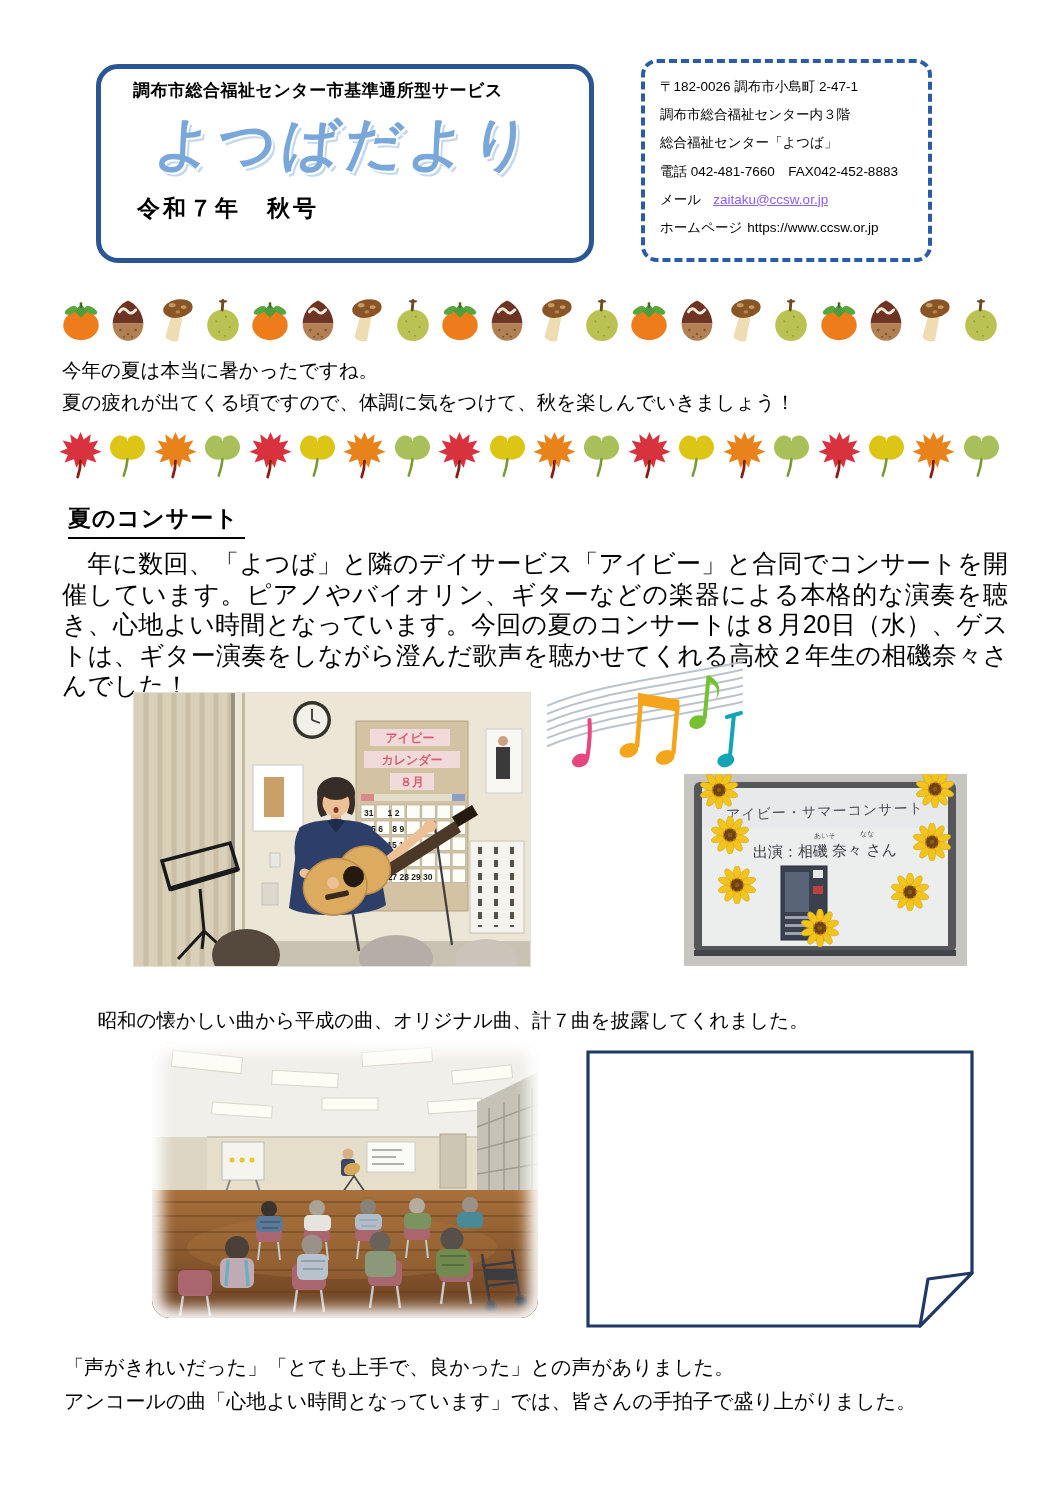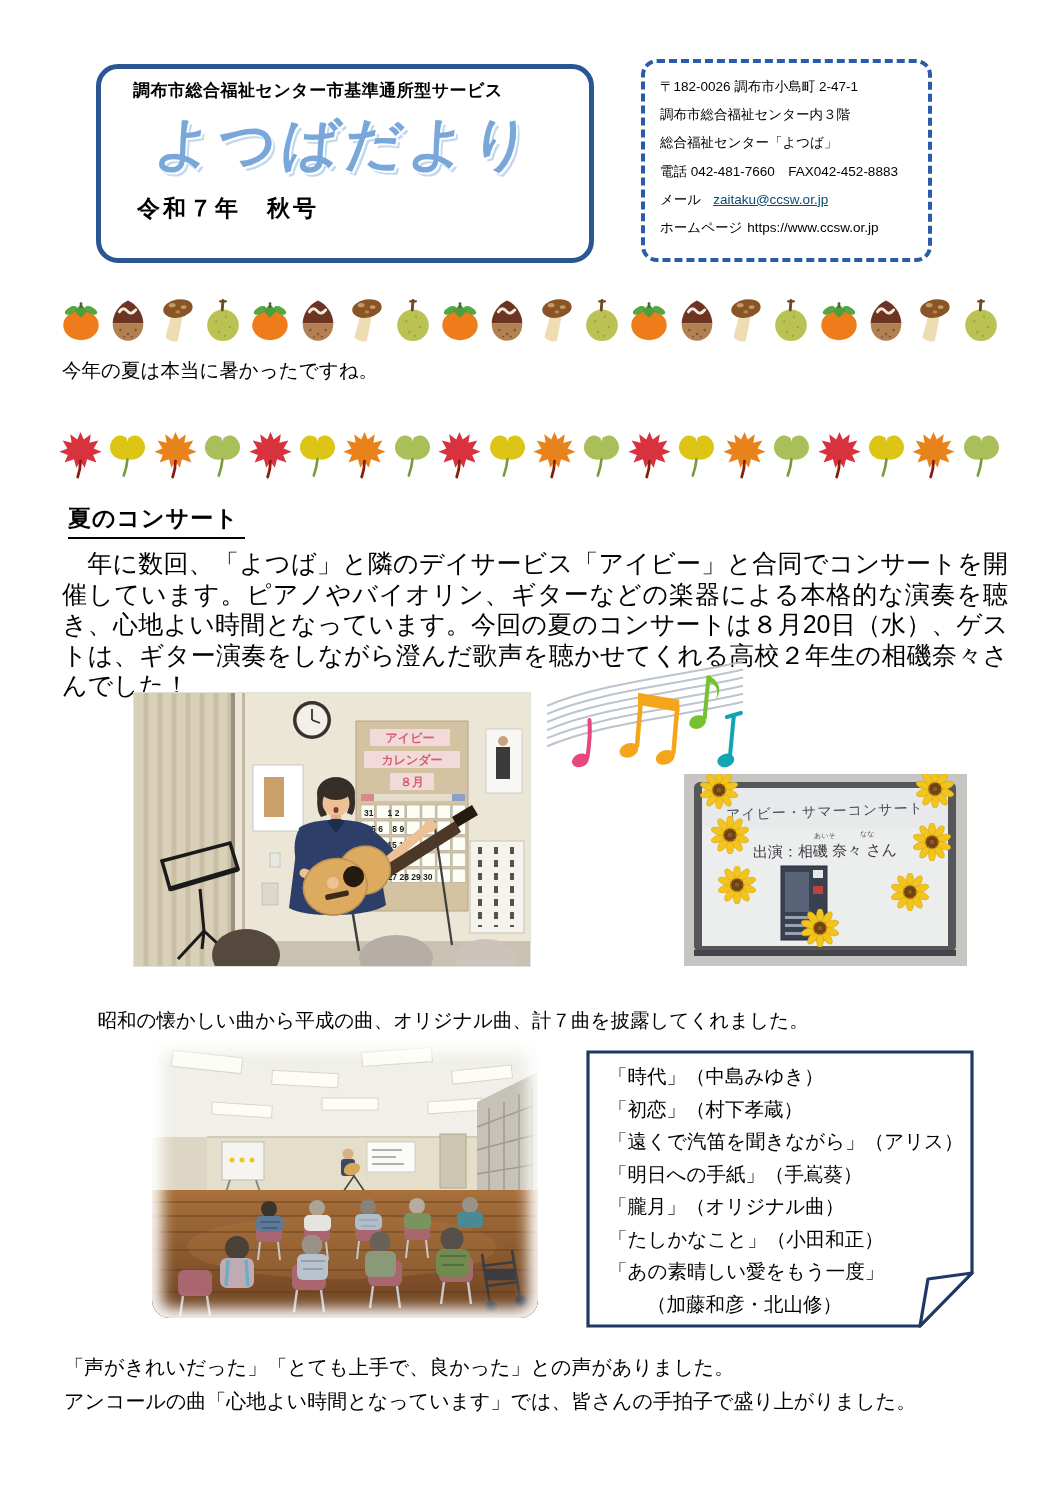--- a/index.html
+++ b/index.html
@@ -15,21 +15,21 @@
               letter-spacing:5px;transform:skewX(-6deg);
               text-shadow:2px 2px 0 #ffffff,4px 4px 0 #c2d8ee;}
   .edition{margin:10px 0 0 36px;font-size:23px;font-weight:700;letter-spacing:3px;}
 
   
   .contact-box{position:absolute;left:641px;top:59px;width:291px;height:203px;
                border:4px dashed #2a5caa;border-radius:16px;box-sizing:border-box;
                padding:10px 0 0 15px;font-size:13.5px;line-height:28.2px;font-weight:500;background:#fff;}
   .c-line{white-space:nowrap;}
   .c-line .lbl{margin-right:12px;}
-  .email-link{color:#0c4a6e;text-decoration:underline;cursor:pointer;}
+  .email-link{color:#8b5cf6;text-decoration:underline;cursor:pointer;}
 
   
   .divider{position:absolute;left:58px;width:946px;display:flex;justify-content:space-between;align-items:flex-end;}
   #fruit-row{top:291px;height:57px;}
   #leaf-row{top:429px;height:51px;}
   .div-icon{width:45px;height:51px;display:block;}
   #fruit-row .div-icon{width:46px;height:55px;}
   .maple-red{color:#d7323e;}
   .maple-orange{color:#e8831c;}
   .ginkgo-yellow{color:#dcc515;}
@@ -204,20 +204,21 @@
       <svg class="div-icon mushroom" viewBox="0 0 48 52">
         <use href="#icon-mushroom"></use>
       </svg>
       <svg class="div-icon pear" viewBox="0 0 48 52">
         <use href="#icon-pear"></use>
       </svg>
     </div>
 
   <div class="intro">
     <div>今年の夏は本当に暑かったですね。</div>
+    <div>夏の疲れが出てくる頃ですので、体調に気をつけて、秋を楽しんでいきましょう！</div>
   </div>
 
   <div class="divider" id="leaf-row">
       <svg class="div-icon maple-red" viewBox="0 0 48 52">
         <use href="#icon-maple"></use>
       </svg>
       <svg class="div-icon ginkgo-yellow" viewBox="0 0 48 52">
         <use href="#icon-ginkgo"></use>
       </svg>
       <svg class="div-icon maple-orange" viewBox="0 0 48 52">
@@ -626,30 +627,20 @@
           <circle cx="369" cy="259" r="5" fill="#2a2a2e"></circle>
       </g>
     </svg>
   </div>
 
   <div class="song-box">
     <svg class="song-outline" viewBox="0 0 392 282" preserveAspectRatio="none">
       <path d="M4 4 H388 V225 L336 278 H4 Z" fill="#ffffff" stroke="#1f3864" stroke-width="3.2"></path>
       <path d="M388 225 L336 278 L344 231 Z" fill="#ffffff" stroke="#1f3864" stroke-width="3.2" stroke-linejoin="round"></path>
     </svg>
-    <div class="song-lines" id="song-lines">
-        <div class="song-line">「時代」（中島みゆき）</div>
-        <div class="song-line">「初恋」（村下孝蔵）</div>
-        <div class="song-line">「遠くで汽笛を聞きながら」（アリス）</div>
-        <div class="song-line">「明日への手紙」（手嶌葵）</div>
-        <div class="song-line">「朧月」（オリジナル曲）</div>
-        <div class="song-line">「たしかなこと」（小田和正）</div>
-        <div class="song-line">「あの素晴しい愛をもう一度」</div>
-        <div class="song-line">　　（加藤和彦・北山修）</div>
-      </div>
   </div>
 
   <div class="closing">
     <div>「声がきれいだった」「とても上手で、良かった」との声がありました。</div>
     <div>アンコールの曲「心地よい時間となっています」では、皆さんの手拍子で盛り上がりました。</div>
   </div>
 
 </div>
 
 </body></html>

